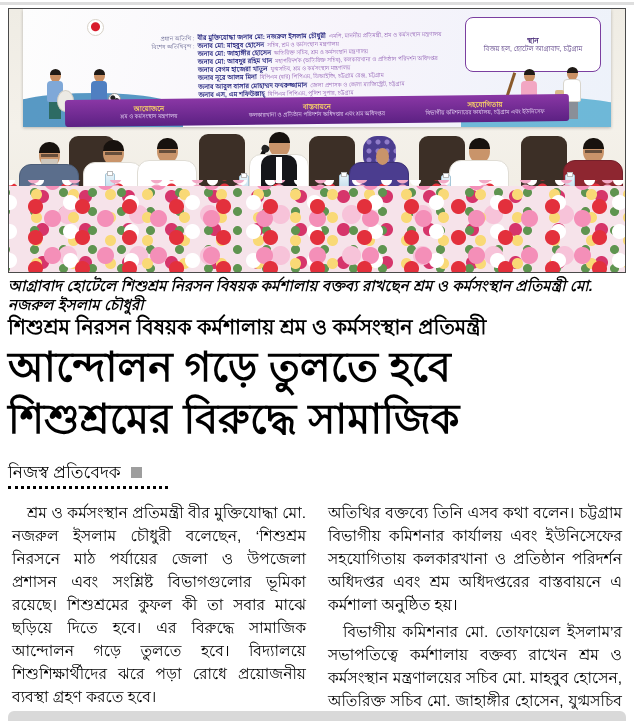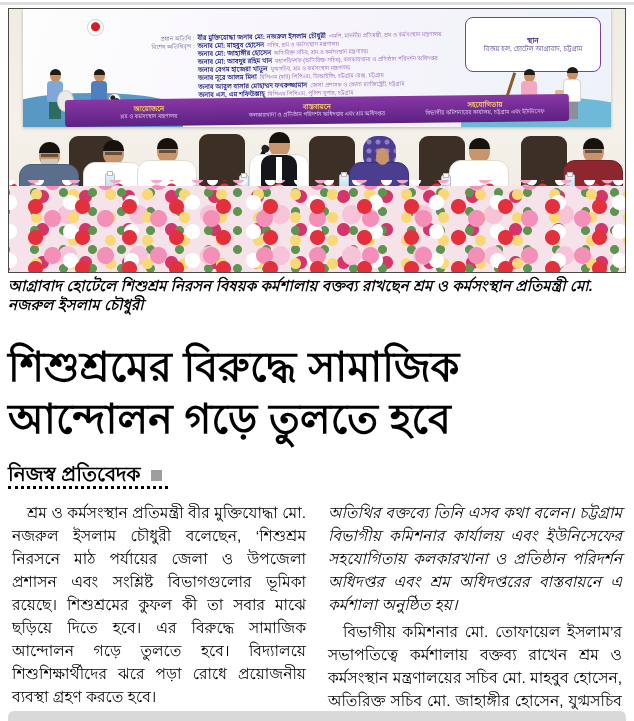--- a/index.html
+++ b/index.html
@@ -95,28 +95,28 @@
       radial-gradient(circle,#ffffff 0 5px,transparent 6px),
       radial-gradient(circle,#e3303c 0 5px,transparent 6px);
     background-size:41px 14px,29px 12px,53px 14px;background-position:4px 4px,15px 6px,30px 2px;}
 
   
   .caption{position:absolute;left:8px;top:277px;width:618px;font-size:15px;line-height:18.5px;
            font-weight:bold;font-style:italic;letter-spacing:.1px;}
   .kicker{position:absolute;left:8px;top:314px;width:618px;font-size:20.5px;font-weight:bold;line-height:25px;}
   .headline{position:absolute;left:8px;top:341px;width:618px;font-size:41px;font-weight:bold;line-height:52px;
             letter-spacing:.2px;}
-  .byline{position:absolute;left:8px;top:459px;font-size:20px;font-weight:bold;}
+  .byline{position:absolute;left:8px;top:459px;font-size:17px;font-weight:normal;}
   .byline-sq{display:inline-block;width:11px;height:11px;background:#9e9e9e;margin-left:10px;}
   .dots{position:absolute;left:8px;top:486px;width:160px;border-bottom:3px dotted #000;}
 
   .body-cols{position:absolute;left:8px;top:497px;width:618px;display:flex;gap:14px;}
   .col{width:302px;font-size:15.5px;line-height:23px;text-align:justify;}
   .col p{margin:4px;text-indent:15px;}
-  .col.right p.no-indent{text-indent:0;font-style:italic;}
+  .col.right p.no-indent{text-indent:0;}
   .bottom-bar{position:absolute;left:8px;top:711px;width:618px;height:10px;background:#d9d9d9;
               border-radius:6px 6px 0 0;}
 </style>
 </head>
 <body>
 
 <div class="page">
   <div class="top-rule"></div>
 
   <div class="photo">
@@ -299,24 +299,25 @@
     <div class="bottle" style="left:330px;top:165px;"></div>
     <div class="bottle" style="left:432px;top:166px;"></div>
     <div class="bottle" style="left:556px;top:165px;"></div>
 
     <div class="flowers-fringe"></div>
     <div class="flowers"></div>
   </div>
 
   <div class="caption">আগ্রাবাদ হোটেলে শিশুশ্রম নিরসন বিষয়ক কর্মশালায় বক্তব্য রাখছেন শ্রম ও কর্মসংস্থান প্রতিমন্ত্রী মো. নজরুল ইসলাম চৌধুরী</div>
 
+  <div class="kicker">শিশুশ্রম নিরসন বিষয়ক কর্মশালায় শ্রম ও কর্মসংস্থান প্রতিমন্ত্রী</div>
 
   <div class="headline">
+    <div>আন্দোলন গড়ে তুলতে হবে</div>
     <div>শিশুশ্রমের বিরুদ্ধে সামাজিক</div>
-    <div>আন্দোলন গড়ে তুলতে হবে</div>
   </div>
 
   <div class="byline">
     <span>নিজস্ব প্রতিবেদক</span><span class="byline-sq"></span>
   </div>
   <div class="dots"></div>
 
   <div class="body-cols">
     <div class="col left">
         <p>শ্রম ও কর্মসংস্থান প্রতিমন্ত্রী বীর মুক্তিযোদ্ধা মো. নজরুল ইসলাম চৌধুরী বলেছেন, ‘শিশুশ্রম নিরসনে মাঠ পর্যায়ের জেলা ও উপজেলা প্রশাসন এবং সংশ্লিষ্ট বিভাগগুলোর ভূমিকা রয়েছে। শিশুশ্রমের কুফল কী তা সবার মাঝে ছড়িয়ে দিতে হবে। এর বিরুদ্ধে সামাজিক আন্দোলন গড়ে তুলতে হবে। বিদ্যালয়ে শিশুশিক্ষার্থীদের ঝরে পড়া রোধে প্রয়োজনীয় ব্যবস্থা গ্রহণ করতে হবে।</p>

